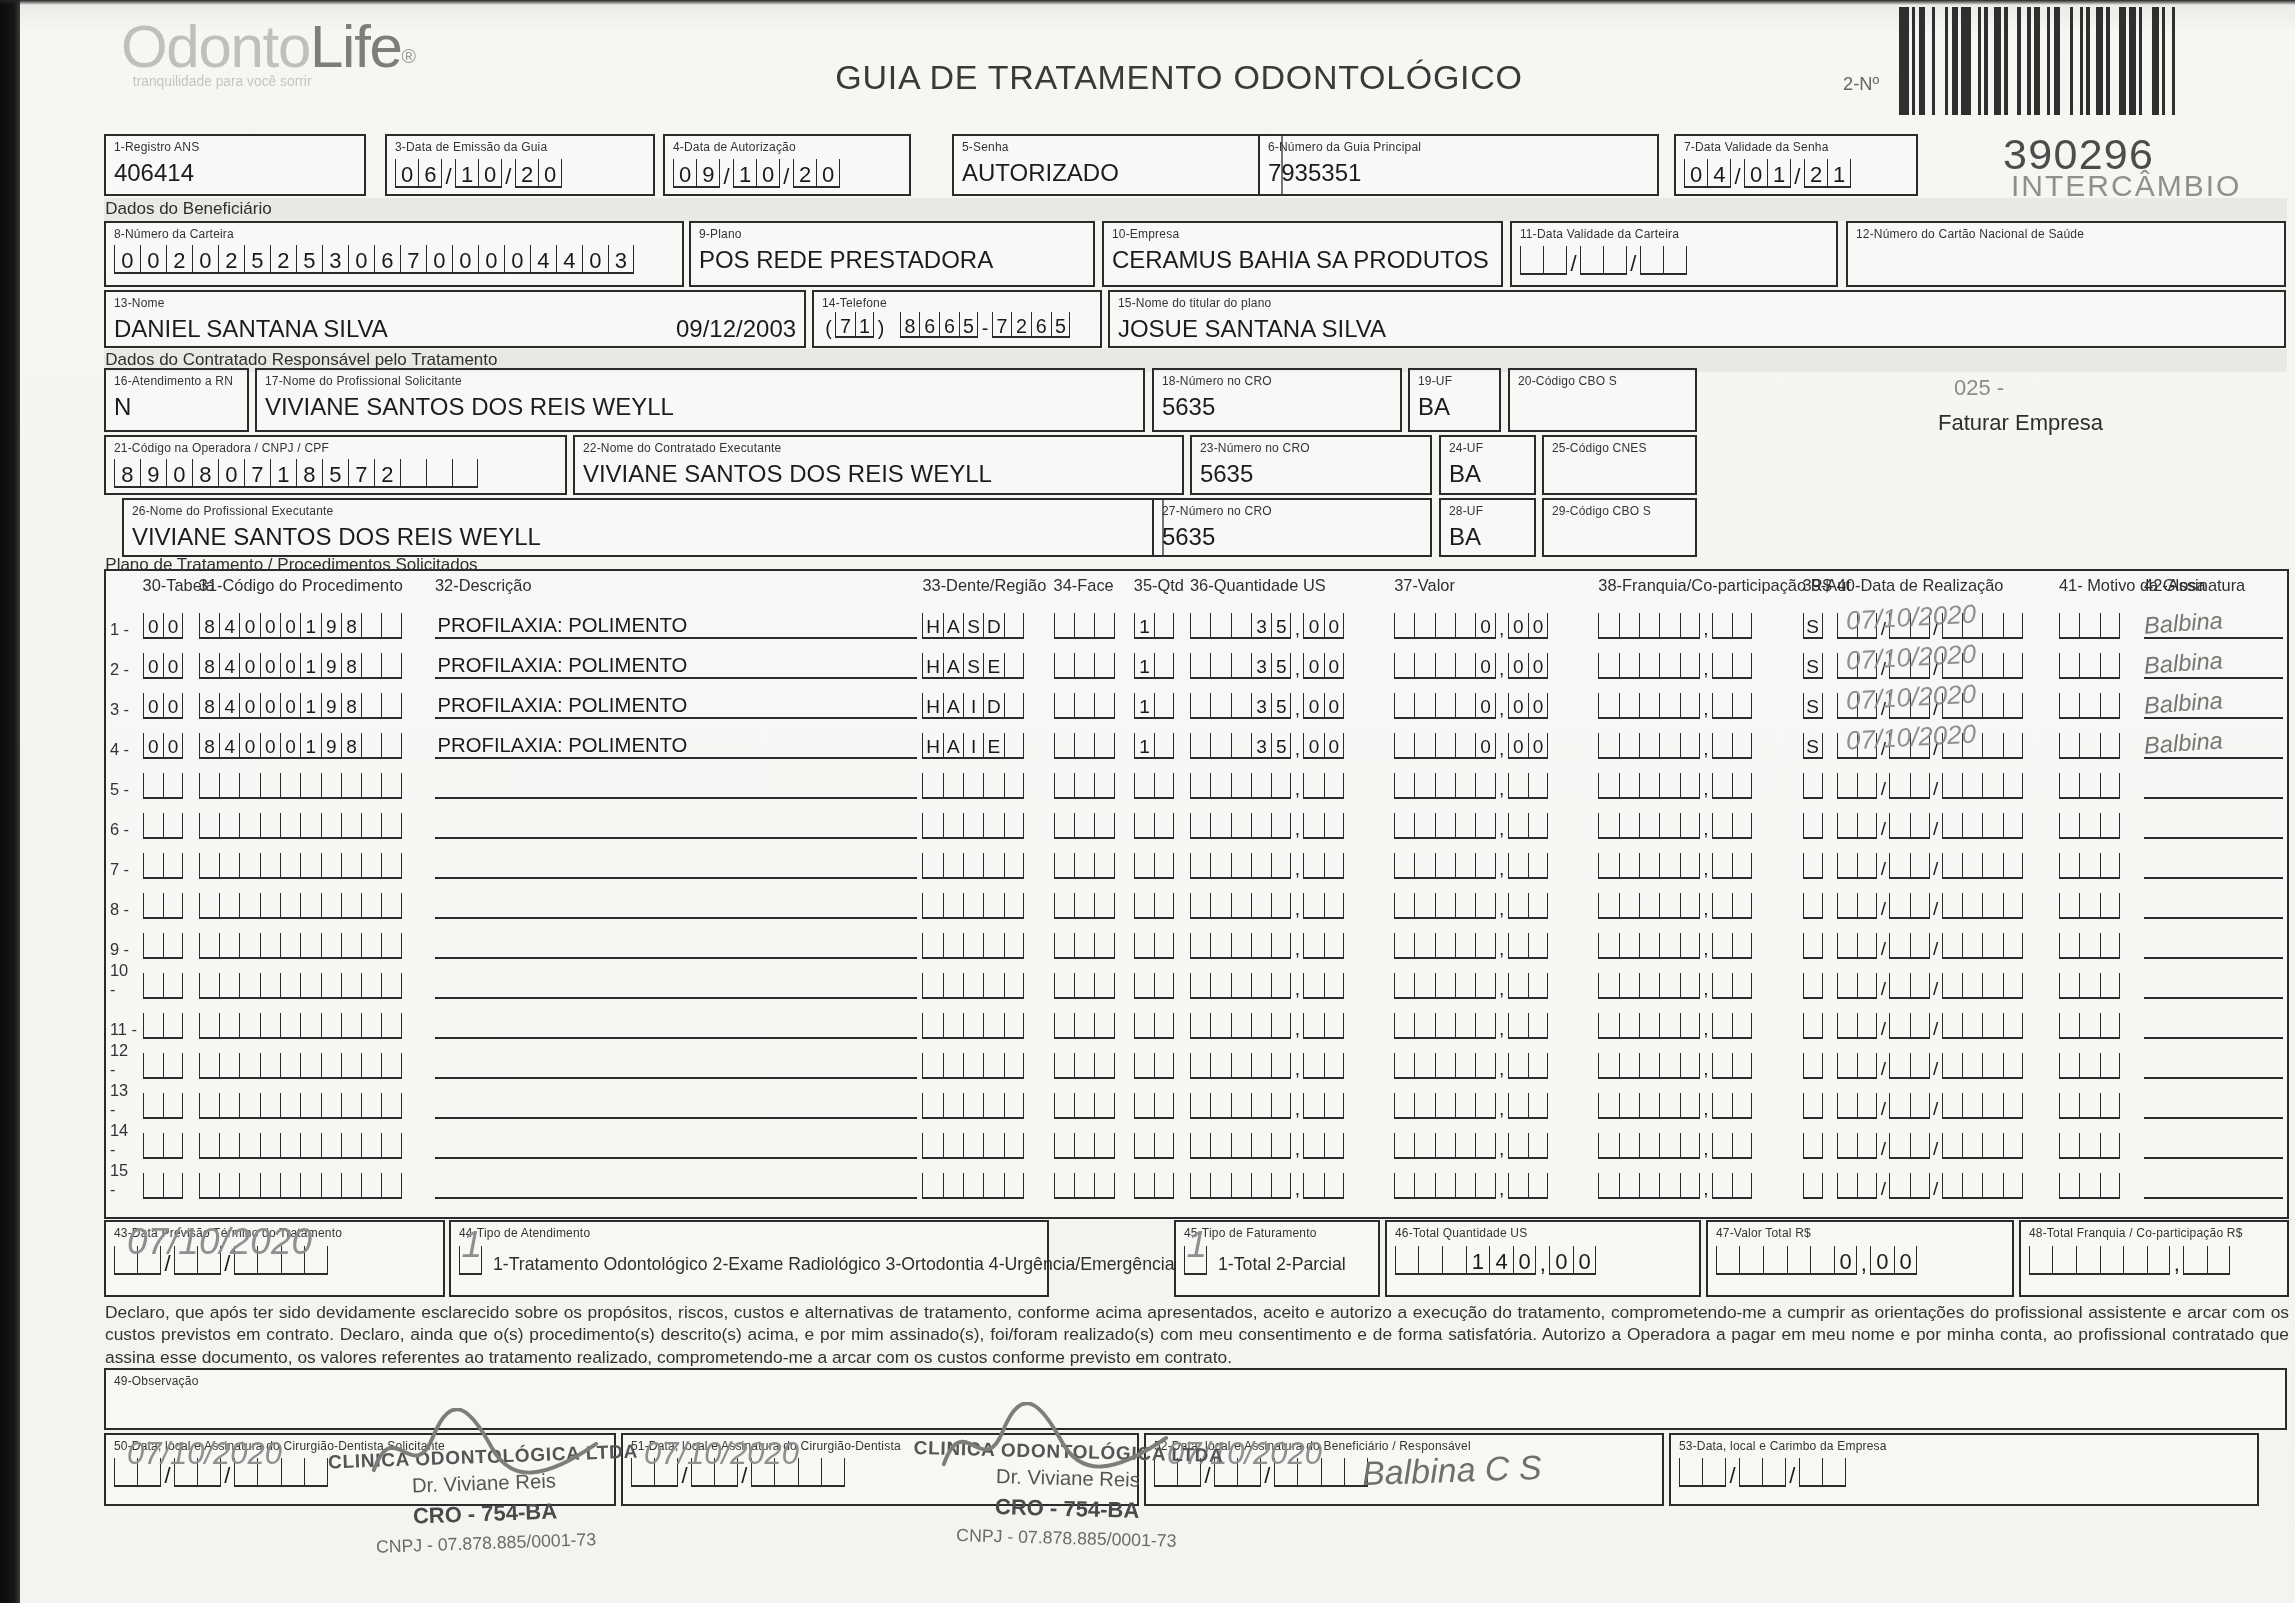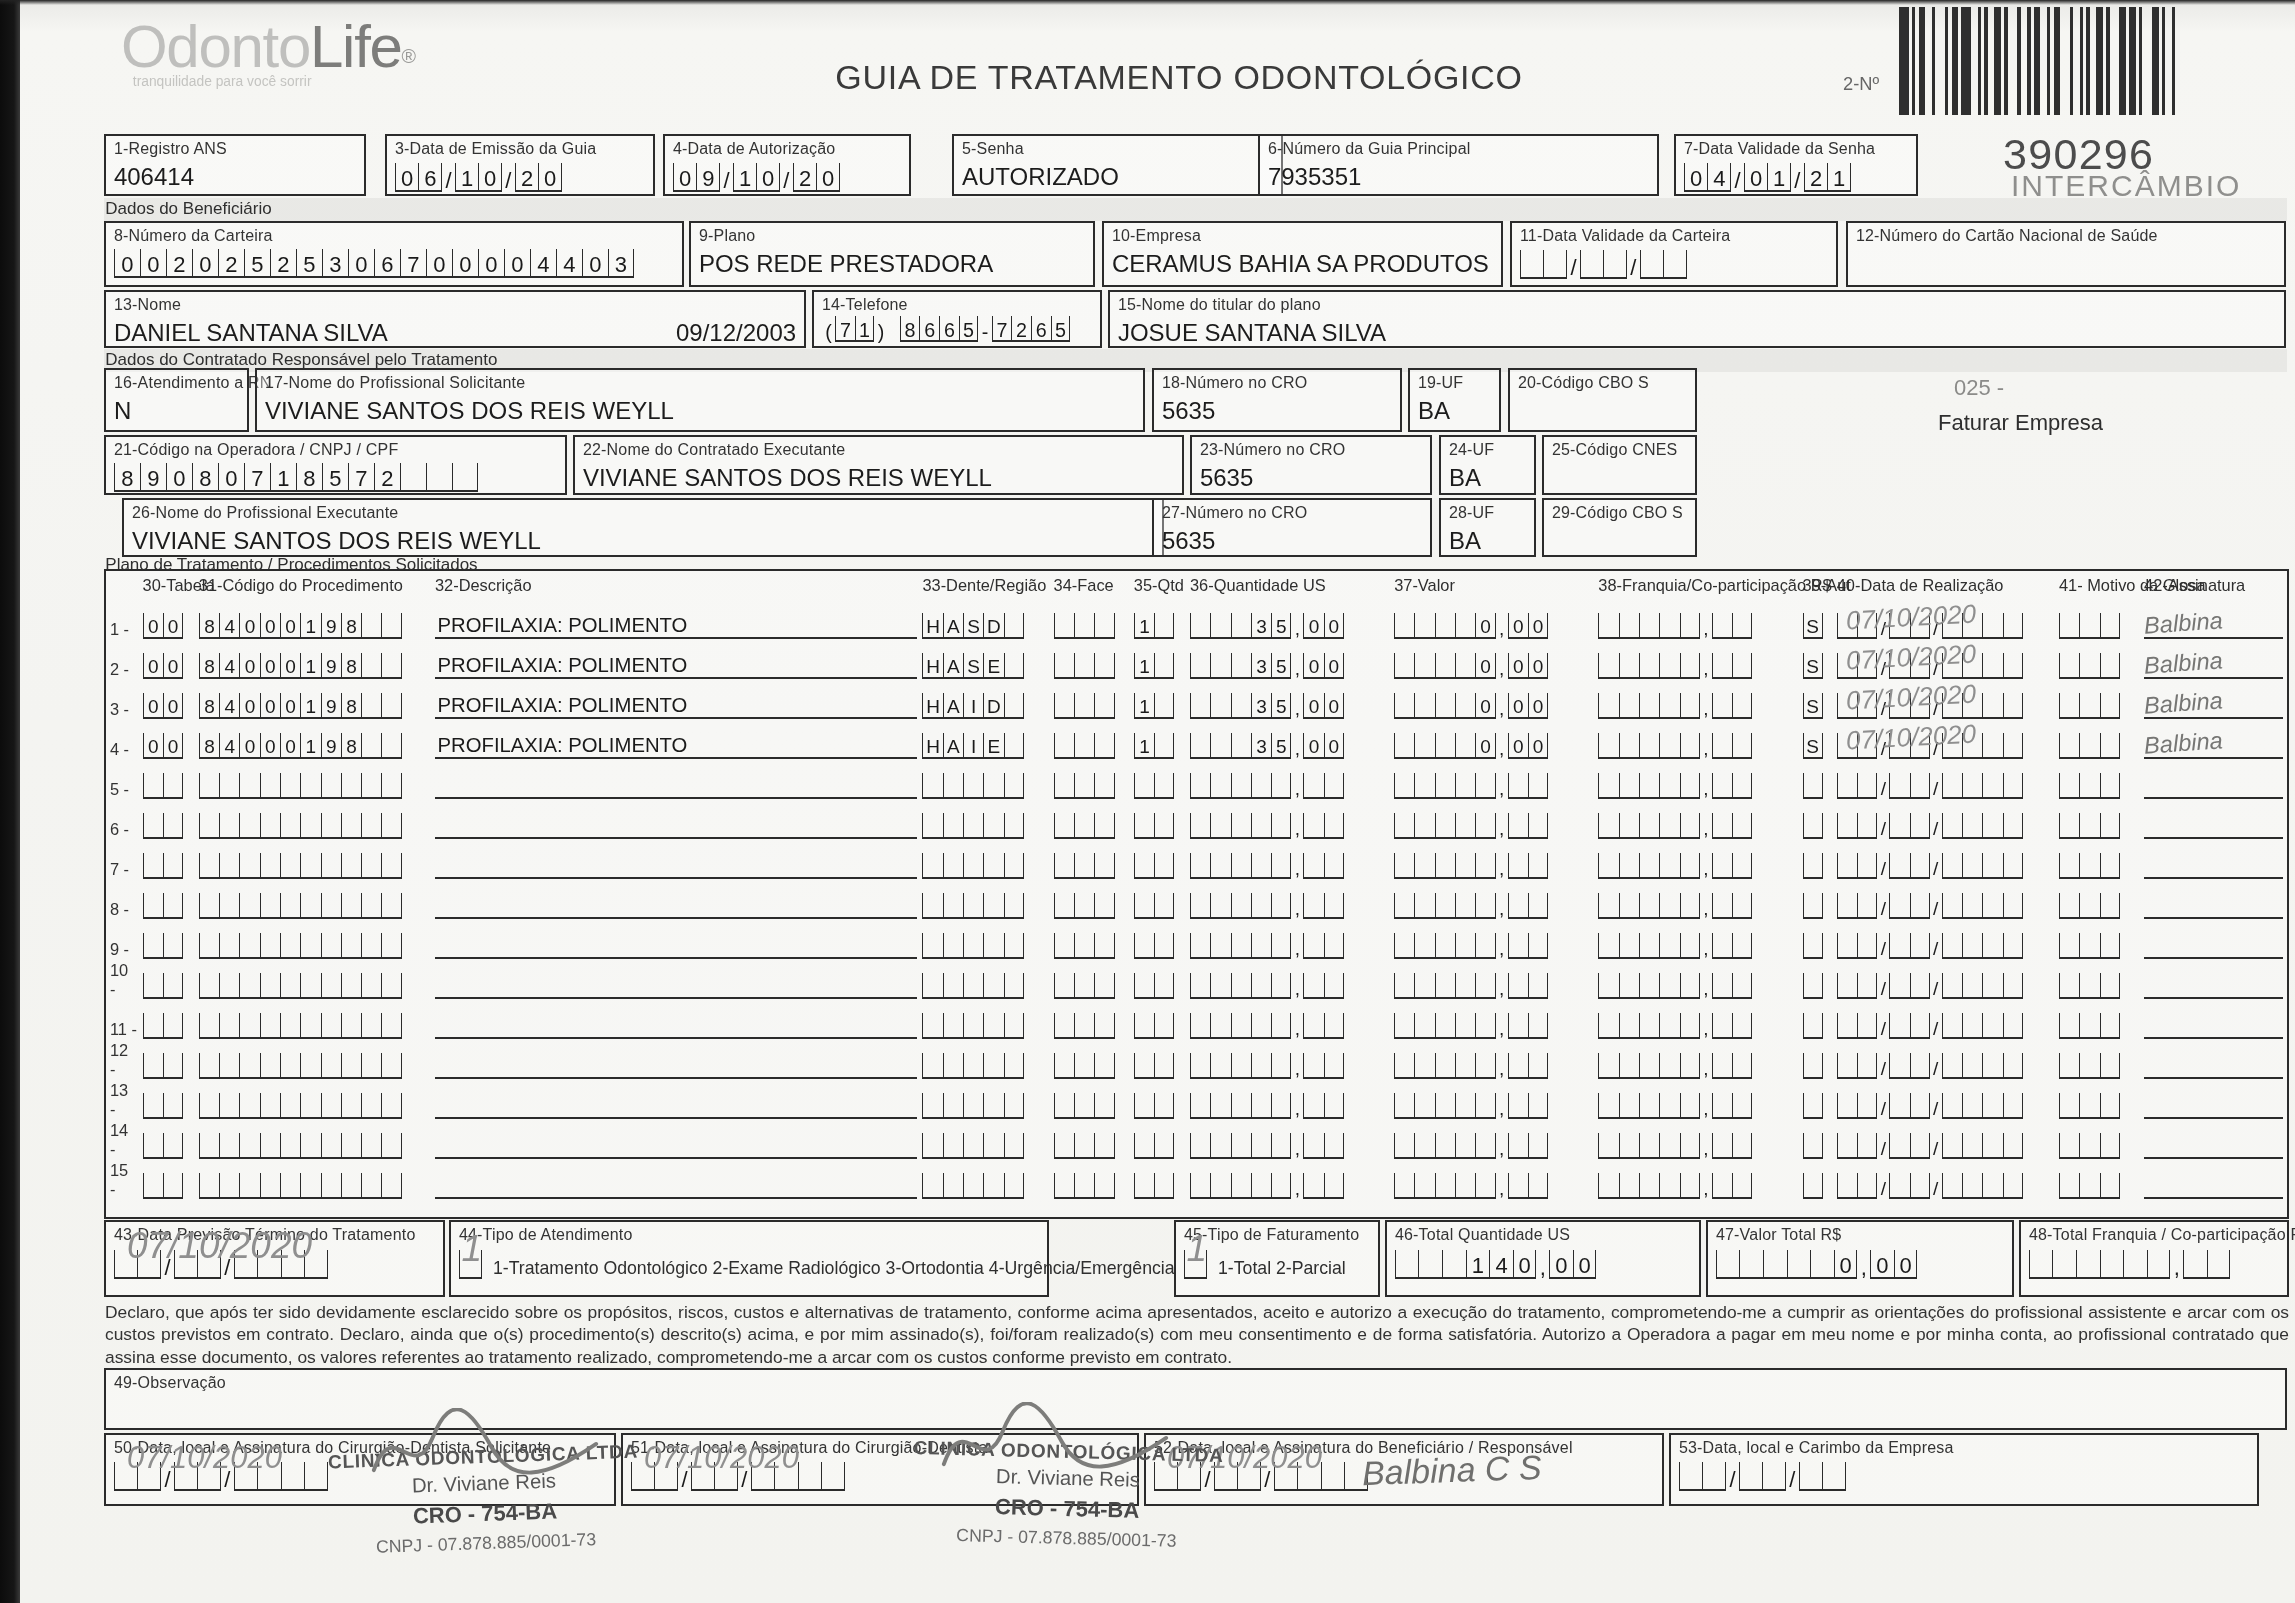--- a/index.html
+++ b/index.html
@@ -4,21 +4,21 @@
 <style>
   html,body{margin:0;padding:0;background:#4a4a4a;}
   #paper{
     position:relative;width:2295px;height:1604px;overflow:hidden;
     background:linear-gradient(180deg,#e9e9e6 0%,#f6f6f3 2%,#f4f4f1 45%,#f3f3ef 100%);
     font-family:"Liberation Sans", sans-serif;color:#222;
   }
   .edge-left{position:absolute;left:0;top:0;width:19.7px;height:1604px;background:linear-gradient(90deg,#0c0c0c 0%,#161616 70%,#3a3a3a 100%);}
   .edge-top{position:absolute;left:0;top:0;width:2295px;height:5.2px;background:linear-gradient(180deg,#222,rgba(60,60,60,0));}
   .box{position:absolute;border:2px solid #2b2b2b;box-sizing:border-box;padding:3.9px 7.9px;background:rgba(255,255,255,0.35);}
-  .lbl{font-size:16px;color:#333;letter-spacing:0.2px;white-space:nowrap;}
+  .lbl{font-size:12px;color:#333;letter-spacing:0.2px;white-space:nowrap;}
   .val{font-size:24px;color:#1c1c1c;margin-top:5.2px;white-space:nowrap;}
   .seclbl{position:absolute;font-size:17px;color:#2e2e2e;padding:1.3px 3.9px 2px 1.3px;background:rgba(0,0,0,0.05);width:2183px;box-sizing:border-box;}
   
   .comb{display:inline-flex;align-items:flex-end;--cw:23.6px;--ch:29px;--cf:22px;}
   .grp{display:inline-flex;}
   .cell{width:var(--cw);height:var(--ch);border-left:1.3px solid #2b2b2b;border-bottom:2.6px solid #2b2b2b;
         display:inline-flex;align-items:flex-end;justify-content:center;font-size:var(--cf);color:#1a1a1a;line-height:1.05;box-sizing:border-box;}
   .grp .cell:last-child{border-right:1.3px solid #2b2b2b;}
   .sep{font-size:var(--cf);color:#1a1a1a;margin:0 3.3px;display:inline-flex;align-items:flex-end;height:var(--ch);line-height:1.05;}
   

